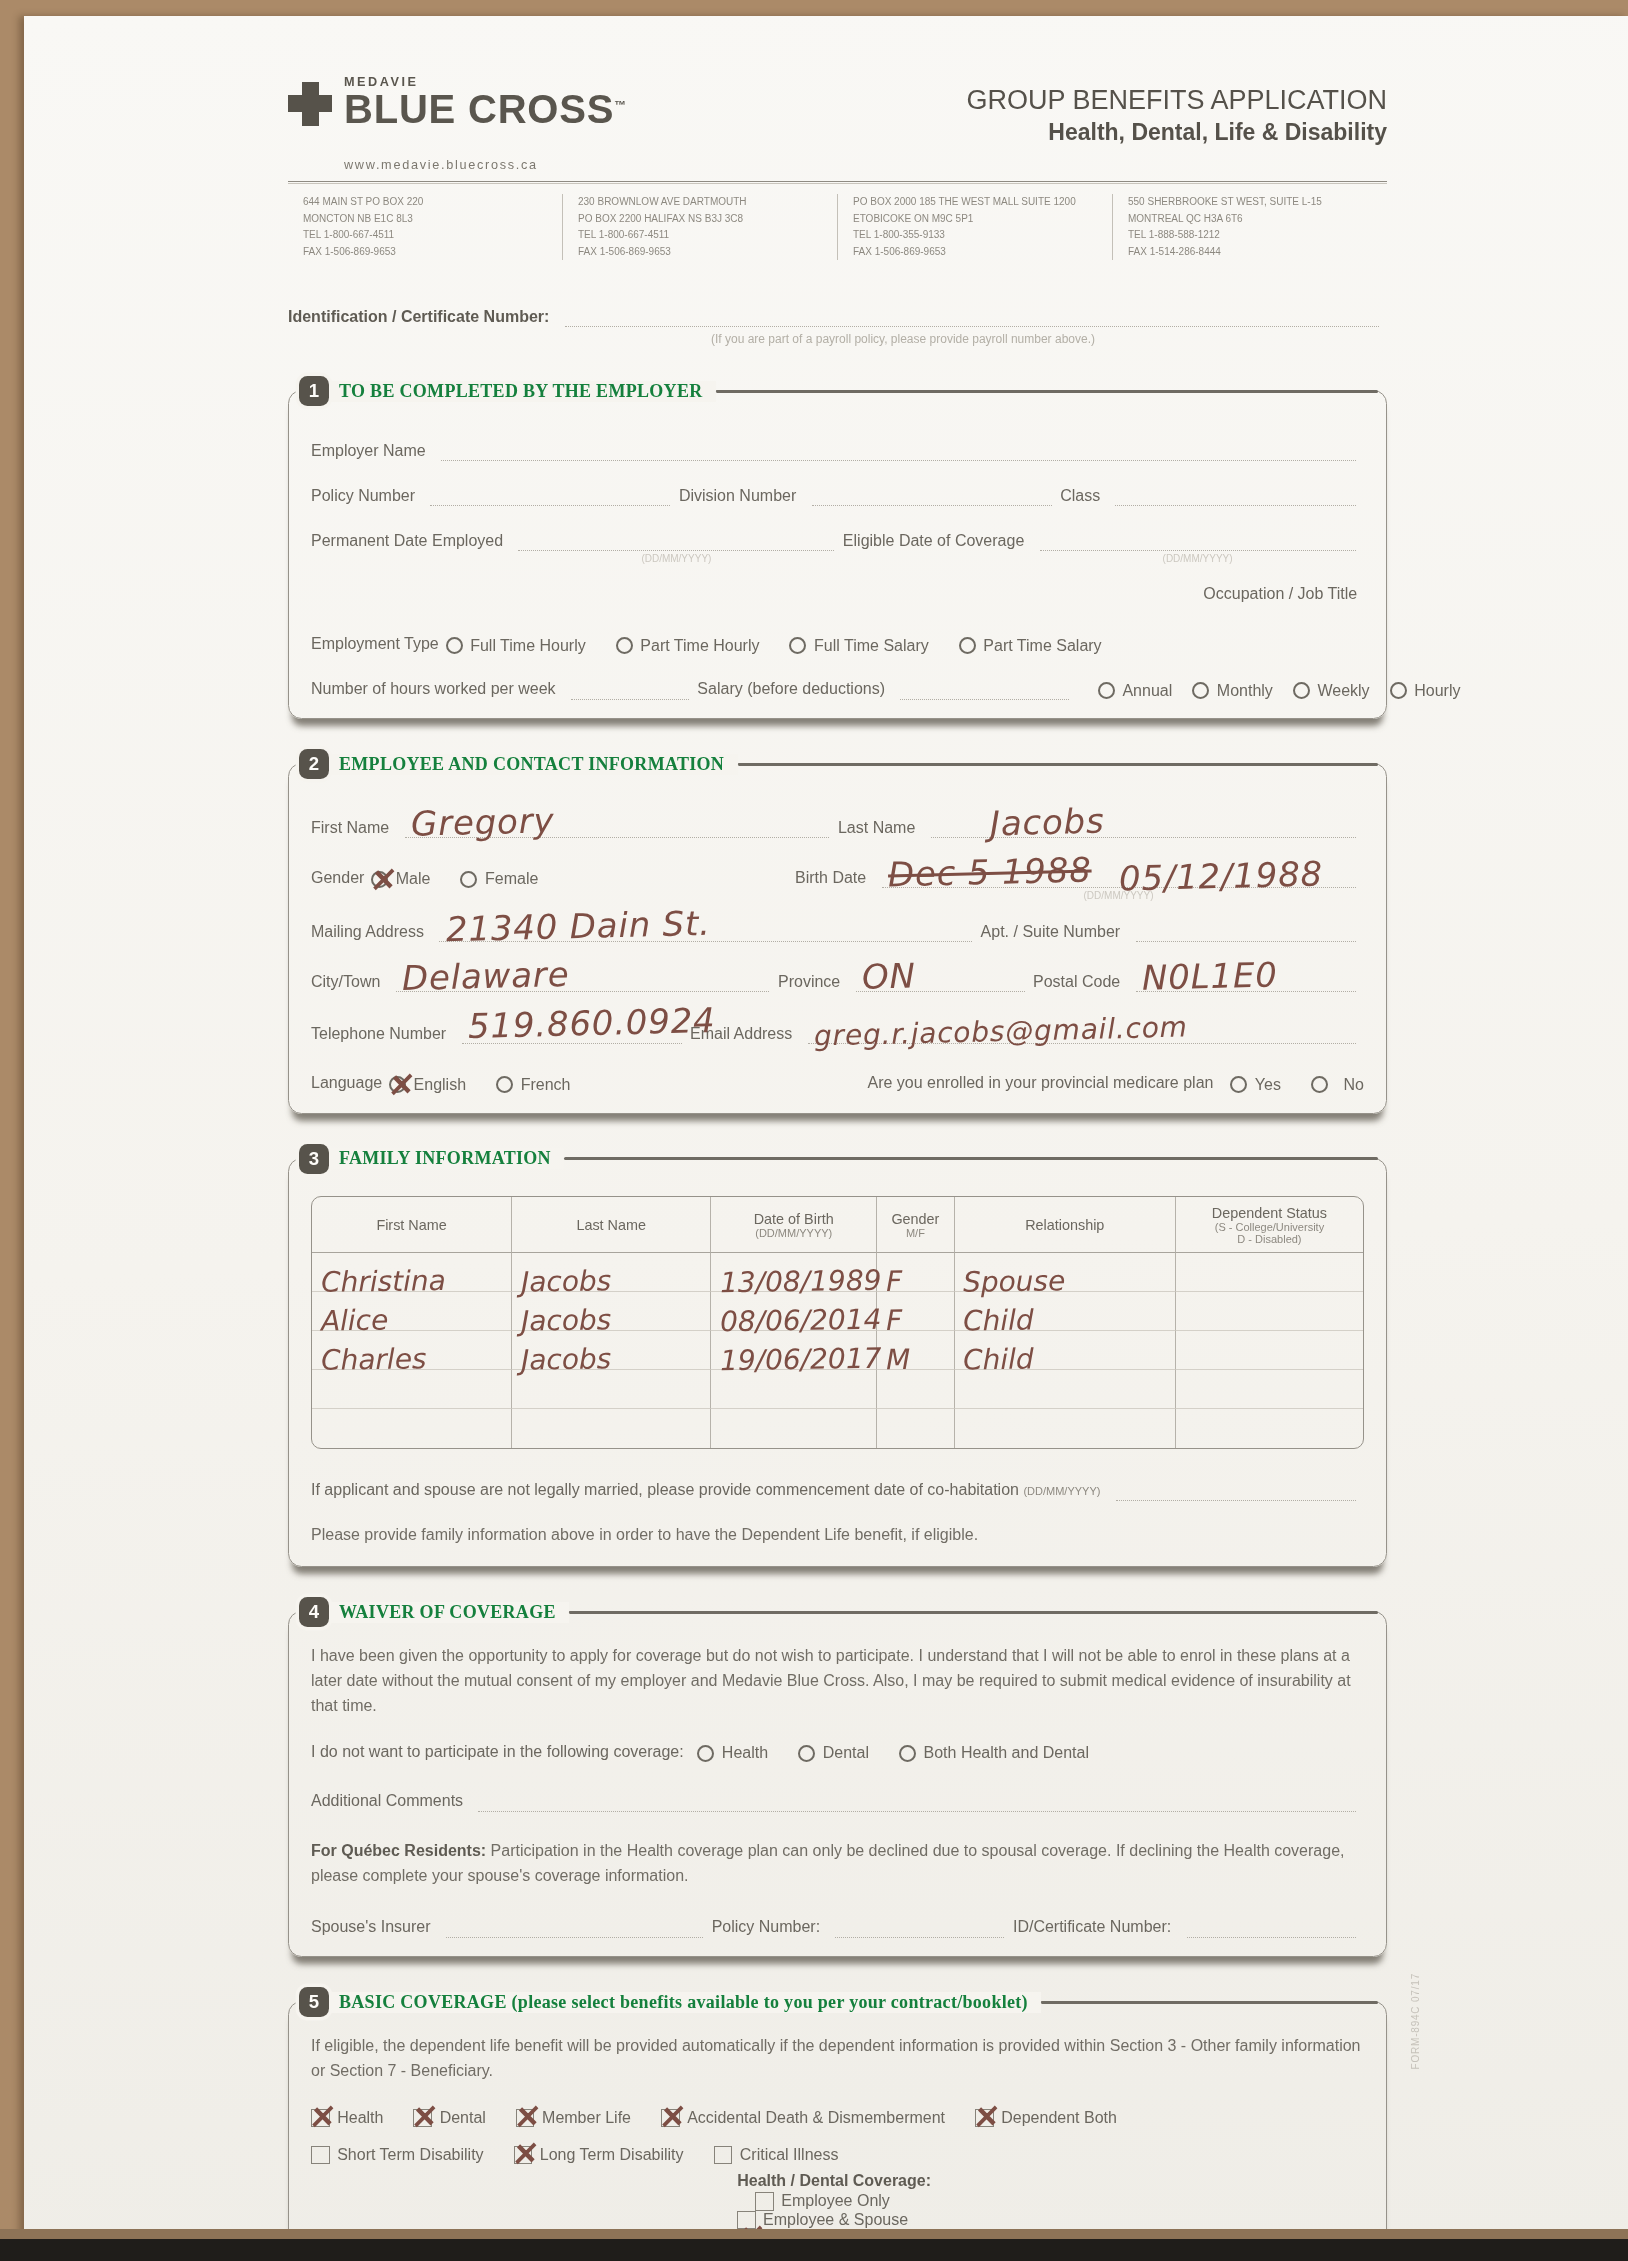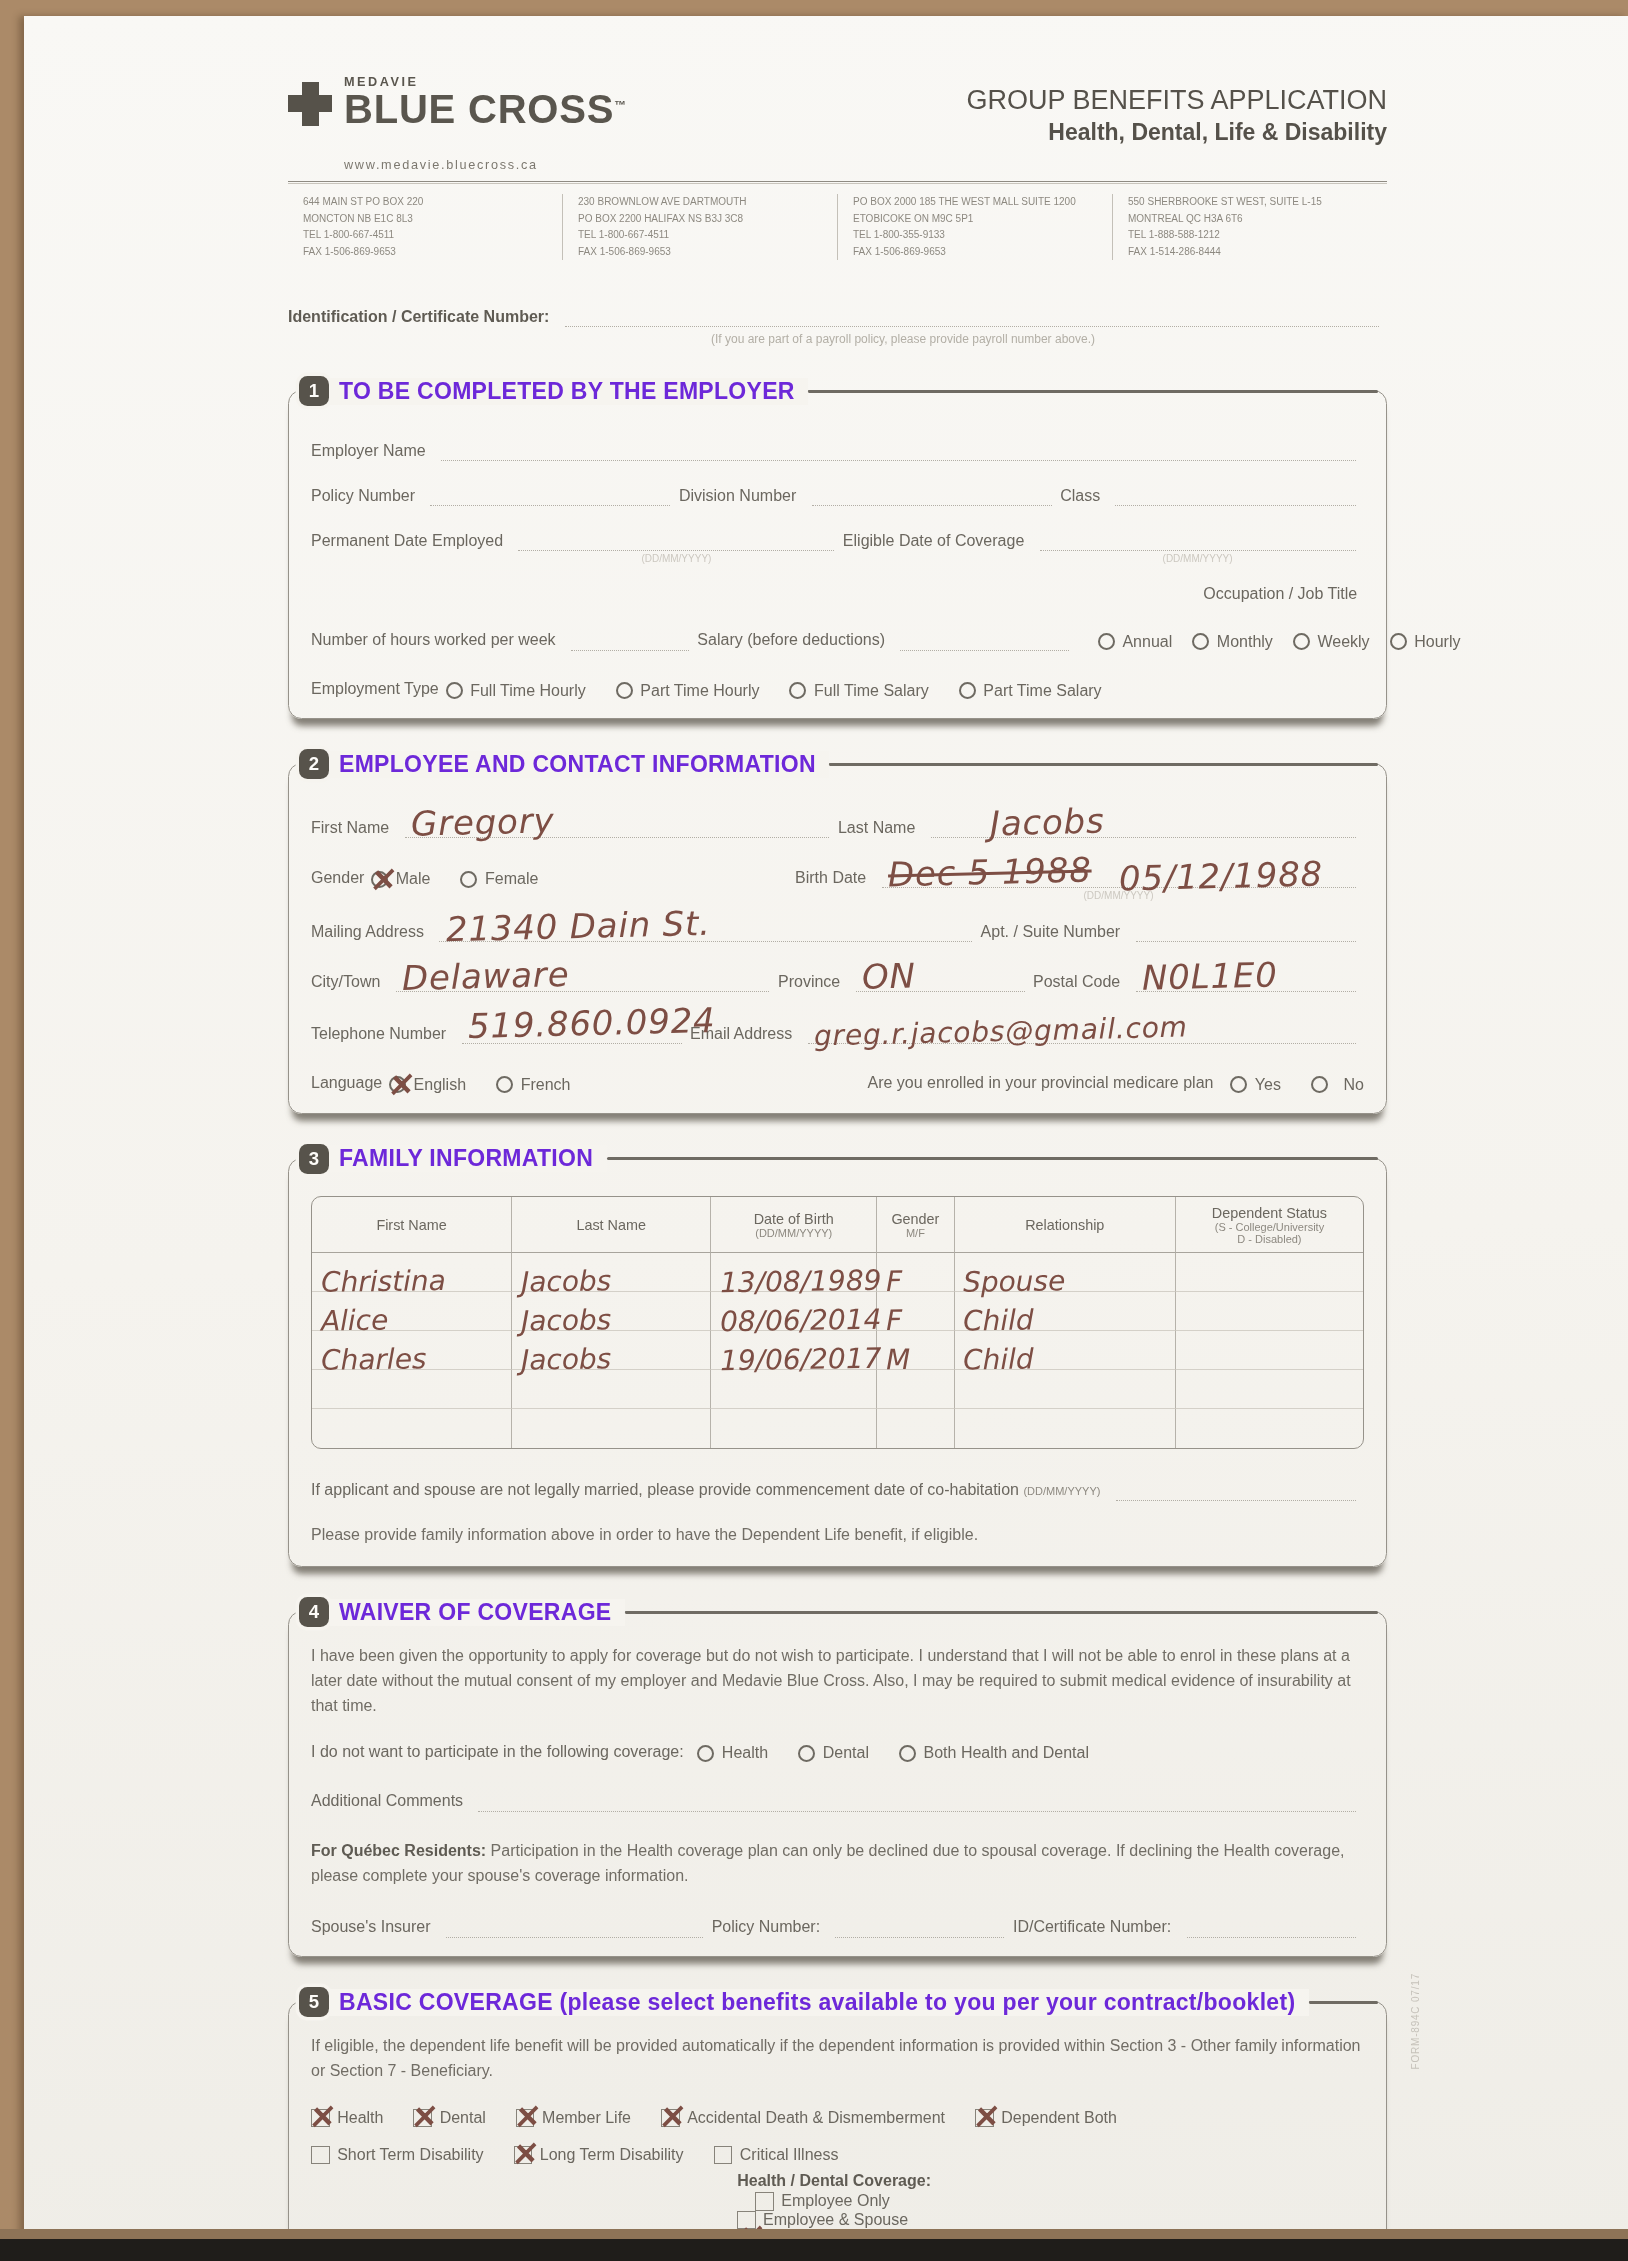--- a/index.html
+++ b/index.html
@@ -66,22 +66,22 @@
      color:#7d4e44; transform:rotate(-7deg); font-style:italic; }
 
   
   .sec { position:relative; border:1.7px solid #96928a; border-radius:13.5px;
          margin-top:44px; padding:25px 22px 18.6px;
          box-shadow:0 11px 6px -4.2px rgba(104,99,89,.8); background:transparent; }
   .sec-head { position:absolute; top:-15px; left:10px; right:8.5px; display:flex; align-items:center; }
   .badge { width:30px; height:30px; background:#57534b; color:#fdfcf9; border-radius:8.5px;
            font-weight:700; font-size:18.6px; display:flex; align-items:center; justify-content:center;
            box-shadow:0 0 0 3.4px #f6f4ef; }
-  .sec-title { background:#f6f4ef; padding:0 13.5px 0 10px; font-weight:700; font-size:23px;
-               color:#6d28d9; white-space:nowrap; letter-spacing:0.3px; }
+  .sec-title { background:#f6f4ef; padding:0 13.5px 0 10px; font-weight:700; font-size:18px;
+               color:#15803d; white-space:nowrap; letter-spacing:0.3px;font-family:Liberation Serif, serif; }
   .head-line { flex:1; height:3.4px; background:#6f6b63; border-radius:2.5px; }
 
   .para { font-size:16px; line-height:1.55; color:#716d65; margin-top:6.8px; }
 
   
   .ftable { width:100%; border:1.7px solid #96928a; border-radius:10px; margin-top:12px;
             border-collapse:separate; border-spacing:0; overflow:hidden; }
   .ftable th { font-weight:400; font-size:14.4px; color:#6b675f; text-align:center;
                padding:8.5px 3.4px 6.8px; border-bottom:0.8px solid #a8a49c; }
   .ftable th + th, .ftable td + td { border-left:0.8px solid #b6b2aa; }
@@ -175,59 +175,59 @@
           </span>
       <span class="lbl">Eligible Date of Coverage</span>
       <span class="fill">
             <span class="hint-under">(DD/MM/YYYY)</span>
           </span>
     </div>
     <div class="row" style="margin-top:34px;flex-direction:column;">
       <span class="lbl">Occupation / Job Title</span>
       <span class="fill"></span>
     </div>
+    <div class="row" style="margin-top:29px;">
+      <span class="lbl">Employment Type</span>
+      <span class="opt">
+            <span class="rd"></span>
+            <span>Full Time Hourly</span>
+          </span>
+      <span class="opt">
+            <span class="rd"></span>
+            <span>Part Time Hourly</span>
+          </span>
+      <span class="opt">
+            <span class="rd"></span>
+            <span>Full Time Salary</span>
+          </span>
+      <span class="opt">
+            <span class="rd"></span>
+            <span>Part Time Salary</span>
+          </span>
+    </div>
     <div class="row">
       <span class="lbl">Number of hours worked per week</span>
       <span class="fill s140"></span>
       <span class="lbl">Salary (before deductions)</span>
       <span class="fill s200"></span>
       <span class="opt" style="margin-left:20px;margin-right:20px;">
             <span class="rd"></span>
             <span>Annual</span>
           </span>
       <span class="opt" style="margin-right:20px;">
             <span class="rd"></span>
             <span>Monthly</span>
           </span>
       <span class="opt" style="margin-right:20px;">
             <span class="rd"></span>
             <span>Weekly</span>
           </span>
       <span class="opt" style="margin-right:0;">
             <span class="rd"></span>
             <span>Hourly</span>
-          </span>
-    </div>
-    <div class="row" style="margin-top:29px;">
-      <span class="lbl">Employment Type</span>
-      <span class="opt">
-            <span class="rd"></span>
-            <span>Full Time Hourly</span>
-          </span>
-      <span class="opt">
-            <span class="rd"></span>
-            <span>Part Time Hourly</span>
-          </span>
-      <span class="opt">
-            <span class="rd"></span>
-            <span>Full Time Salary</span>
-          </span>
-      <span class="opt">
-            <span class="rd"></span>
-            <span>Part Time Salary</span>
           </span>
     </div>
   </div>
 
   <div class="sec">
     <div class="sec-head">
       <div class="badge">2</div>
       <div class="sec-title">EMPLOYEE AND CONTACT INFORMATION</div>
       <div class="head-line"></div>
     </div>

